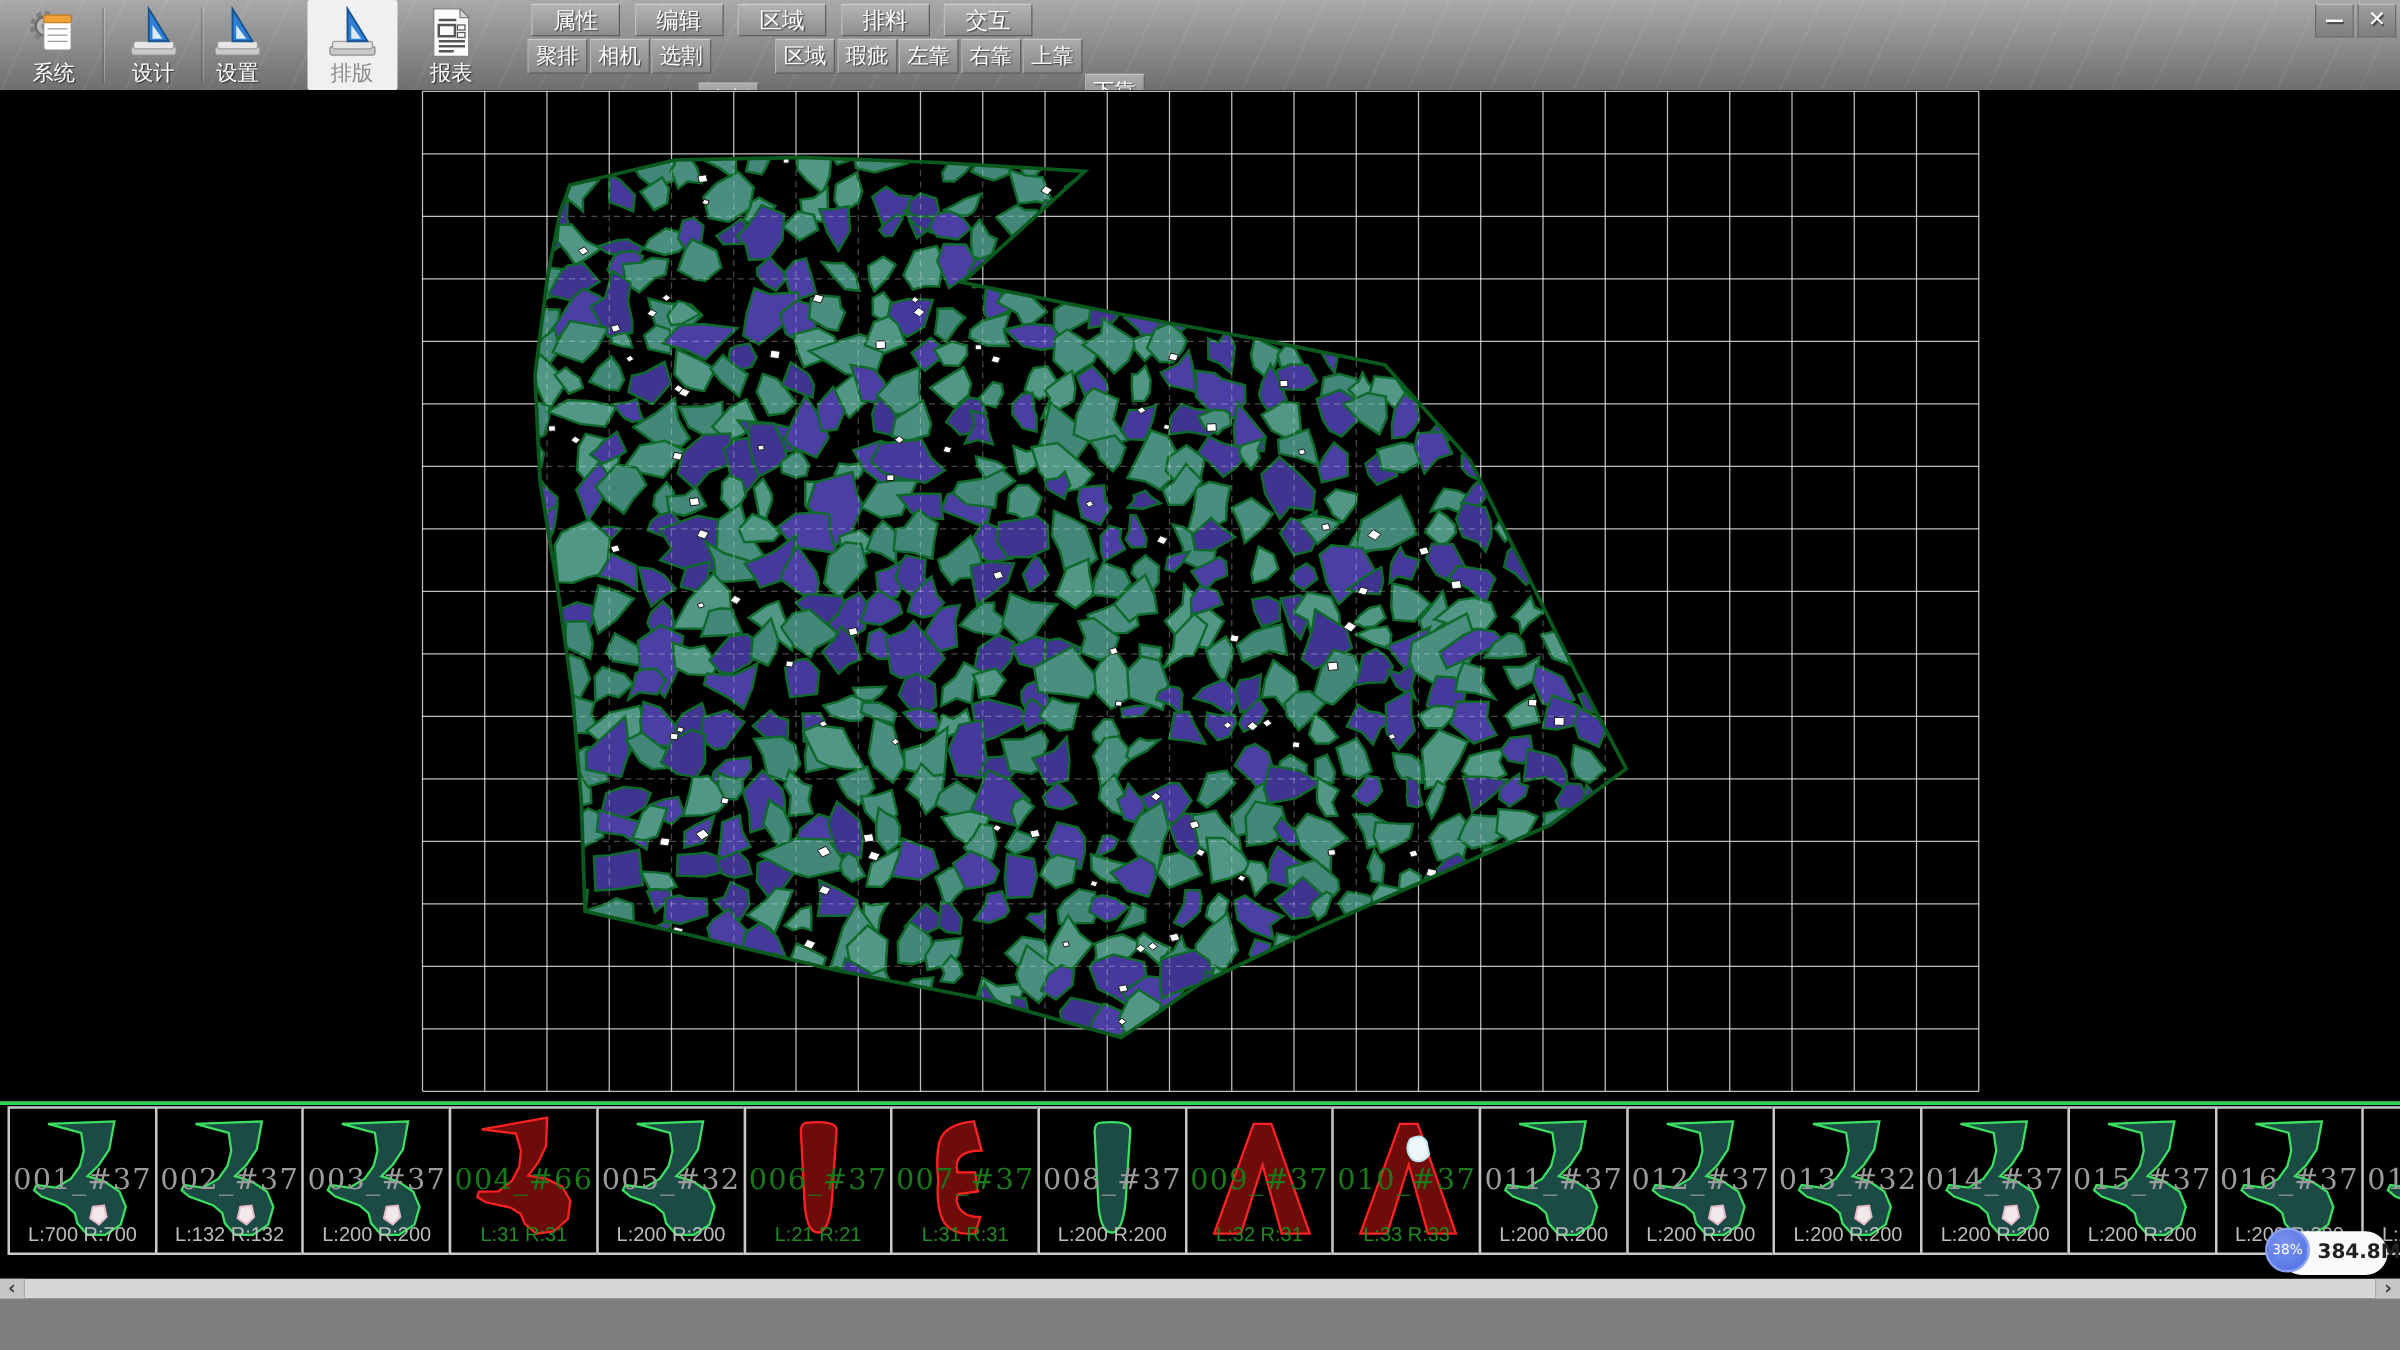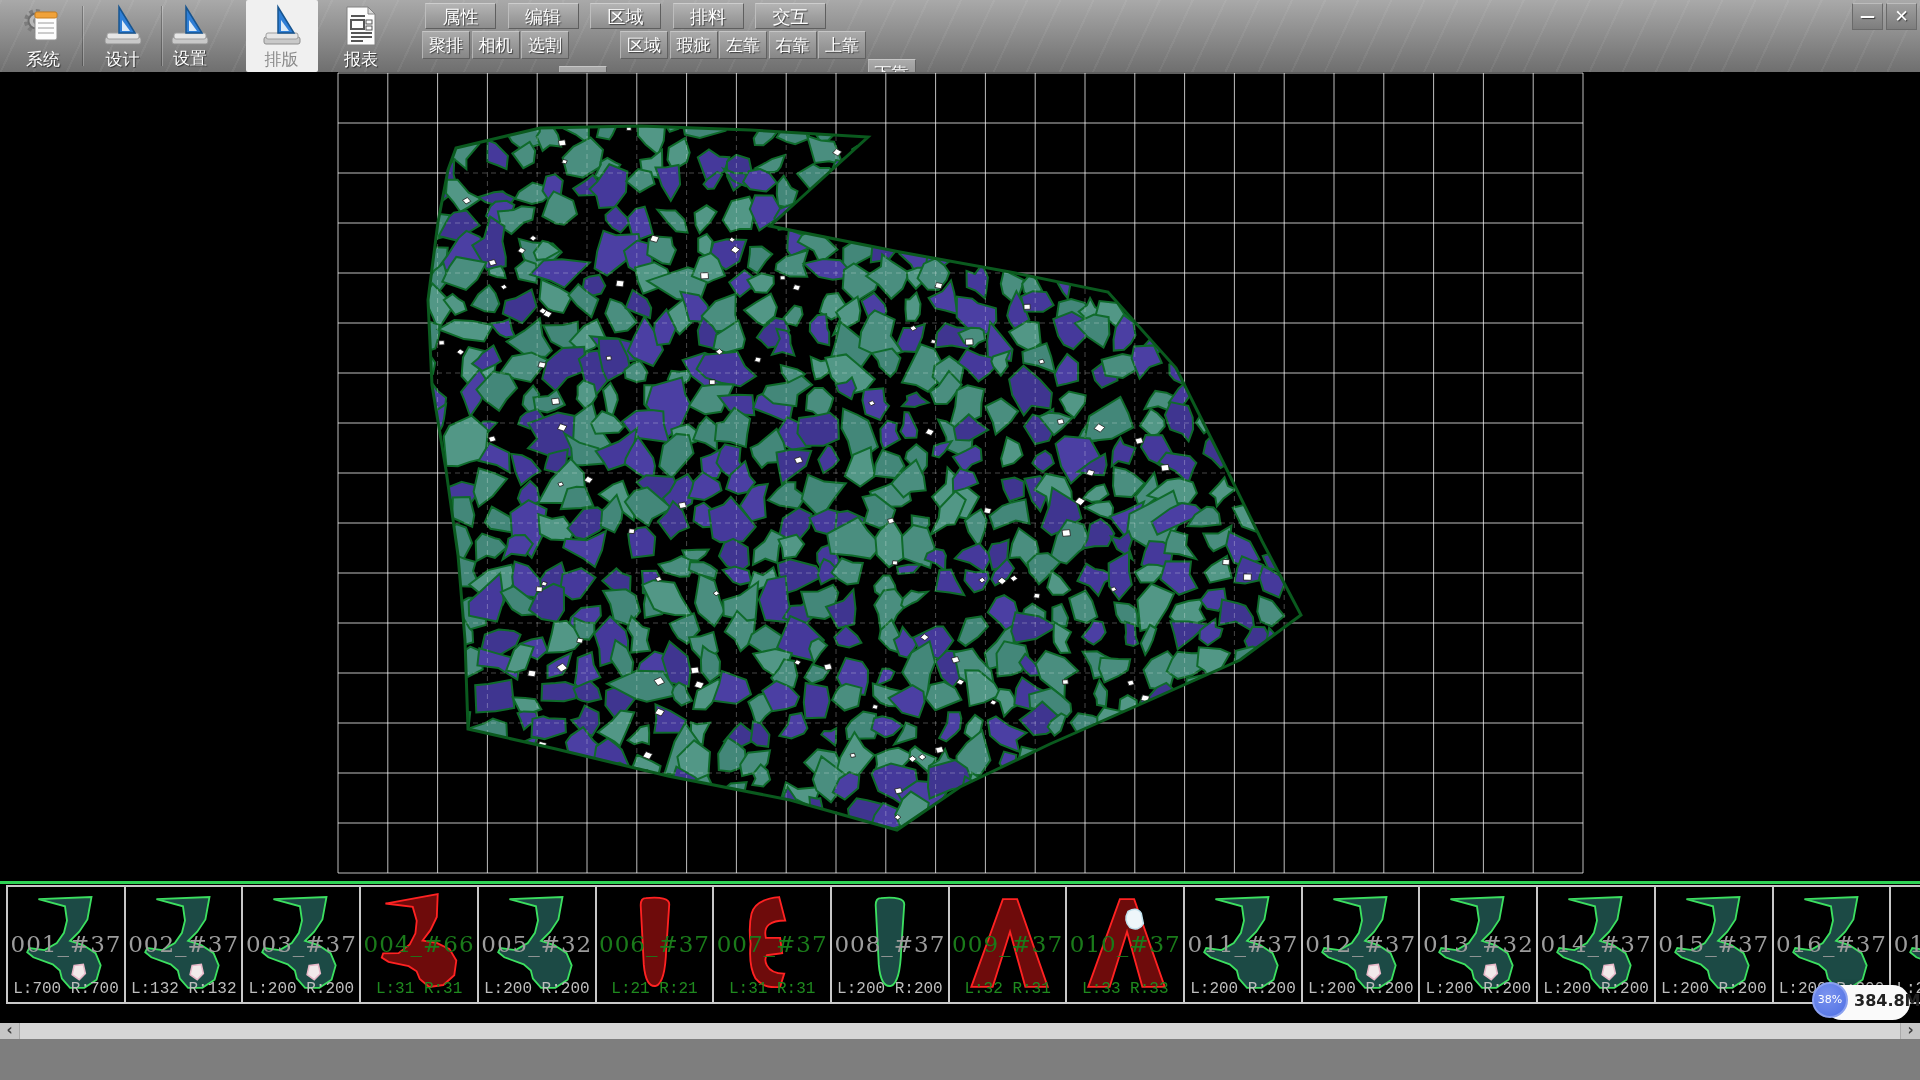--- a/index.html
+++ b/index.html
@@ -45,21 +45,21 @@
   #sep-green{position:absolute;left:0;top:881px;width:1920px;height:3px;background:#2fd355;}
 
   
   #strip{position:absolute;left:0;top:884px;width:1920px;height:122px;background:#000;}
   .cell{position:absolute;top:1px;height:119px;width:120px;box-sizing:border-box;
     border:2px solid #c9c9c9;background:#000;overflow:hidden;}
   .cell svg{position:absolute;left:8px;top:4px;}
   .cell .nm{position:absolute;left:0;top:44px;width:100%;text-align:center;
     font-family:"DejaVu Serif","Liberation Serif",serif;font-size:23px;letter-spacing:1px;}
   .cell .lr{position:absolute;left:0;bottom:4px;width:100%;text-align:center;
-    font-family:Liberation Mono, monospace;font-size:16px;}
+    font-family:Liberation Sans, sans-serif;font-size:16px;}
 
   
   #badge{position:absolute;left:1812px;top:982px;width:98px;height:38px;}
   #badge .pill{position:absolute;left:12px;top:3px;width:86px;height:35px;background:#fafafa;
     border-radius:18px;box-shadow:0 2px 6px rgba(0,0,0,.5);}
   #badge .pct{position:absolute;left:0;top:0;width:36px;height:36px;border-radius:50%;
     background:radial-gradient(circle at 40% 35%, #7b93ee, #4d6fe4);
     border:2px solid #8aa0f0;box-sizing:border-box;
     color:#fff;font-size:11px;text-align:center;line-height:32px;}
   #badge .sz{position:absolute;left:42px;top:9px;font-size:16px;font-weight:bold;color:#222;}

